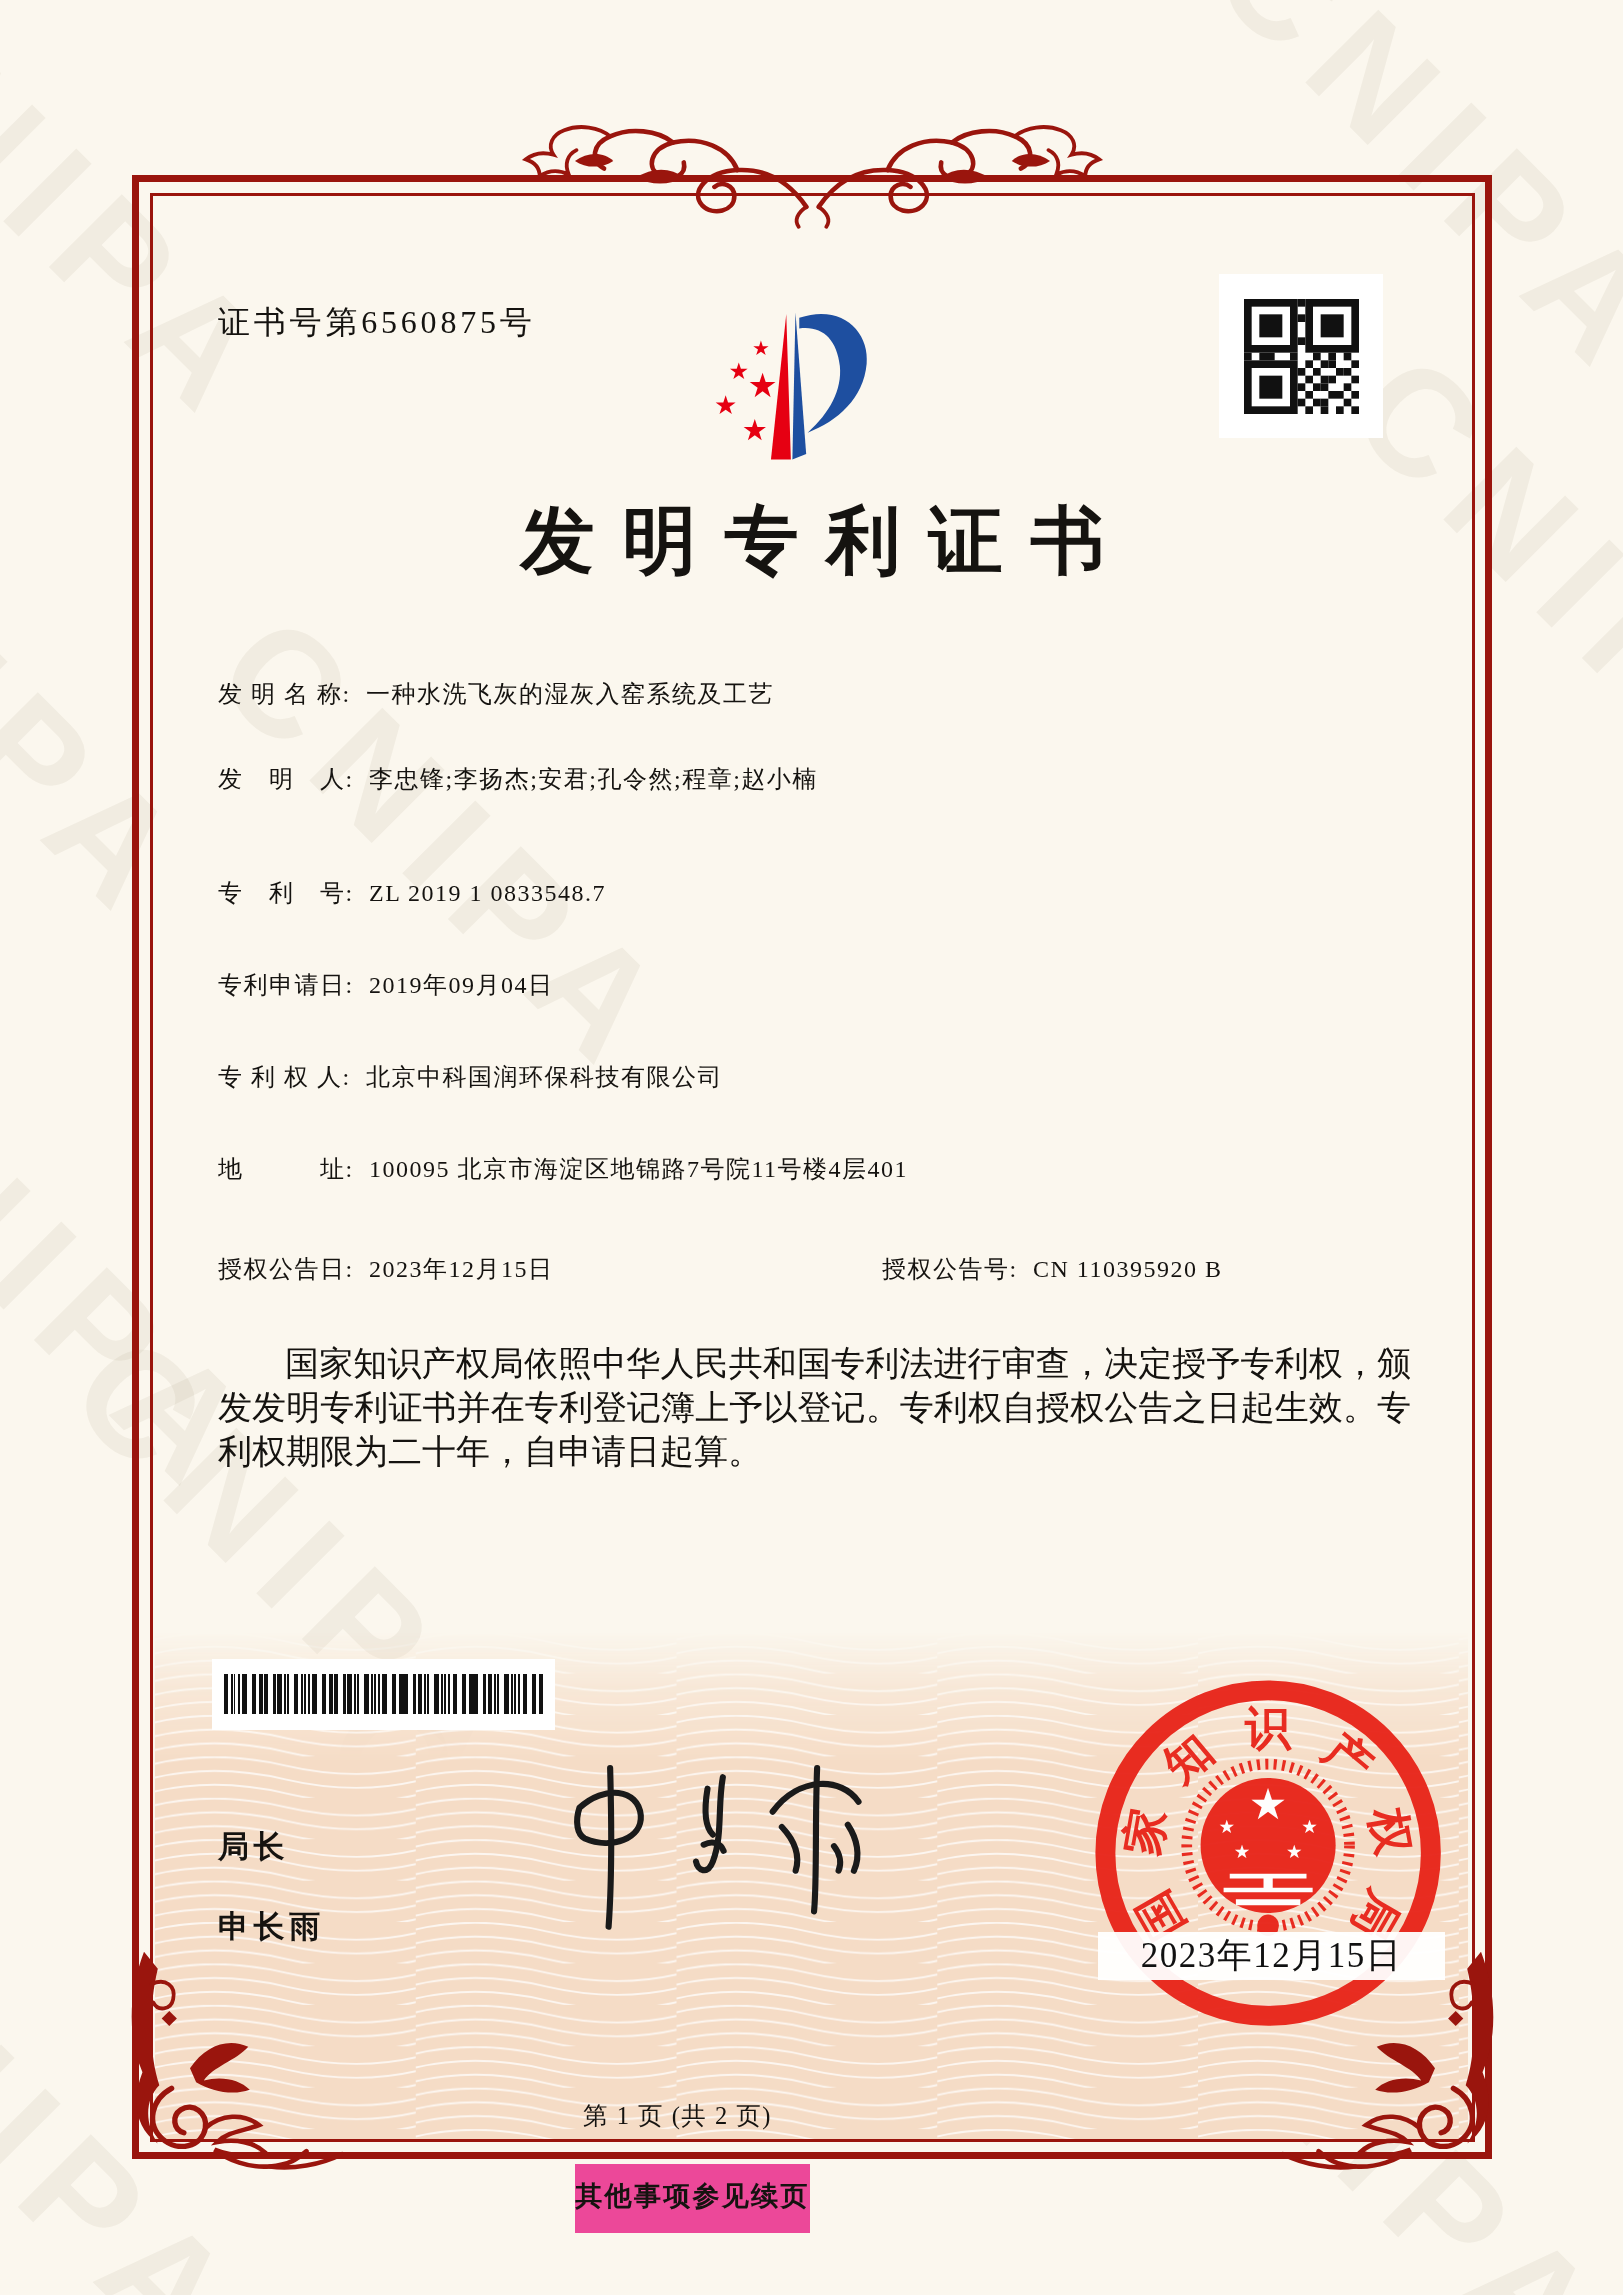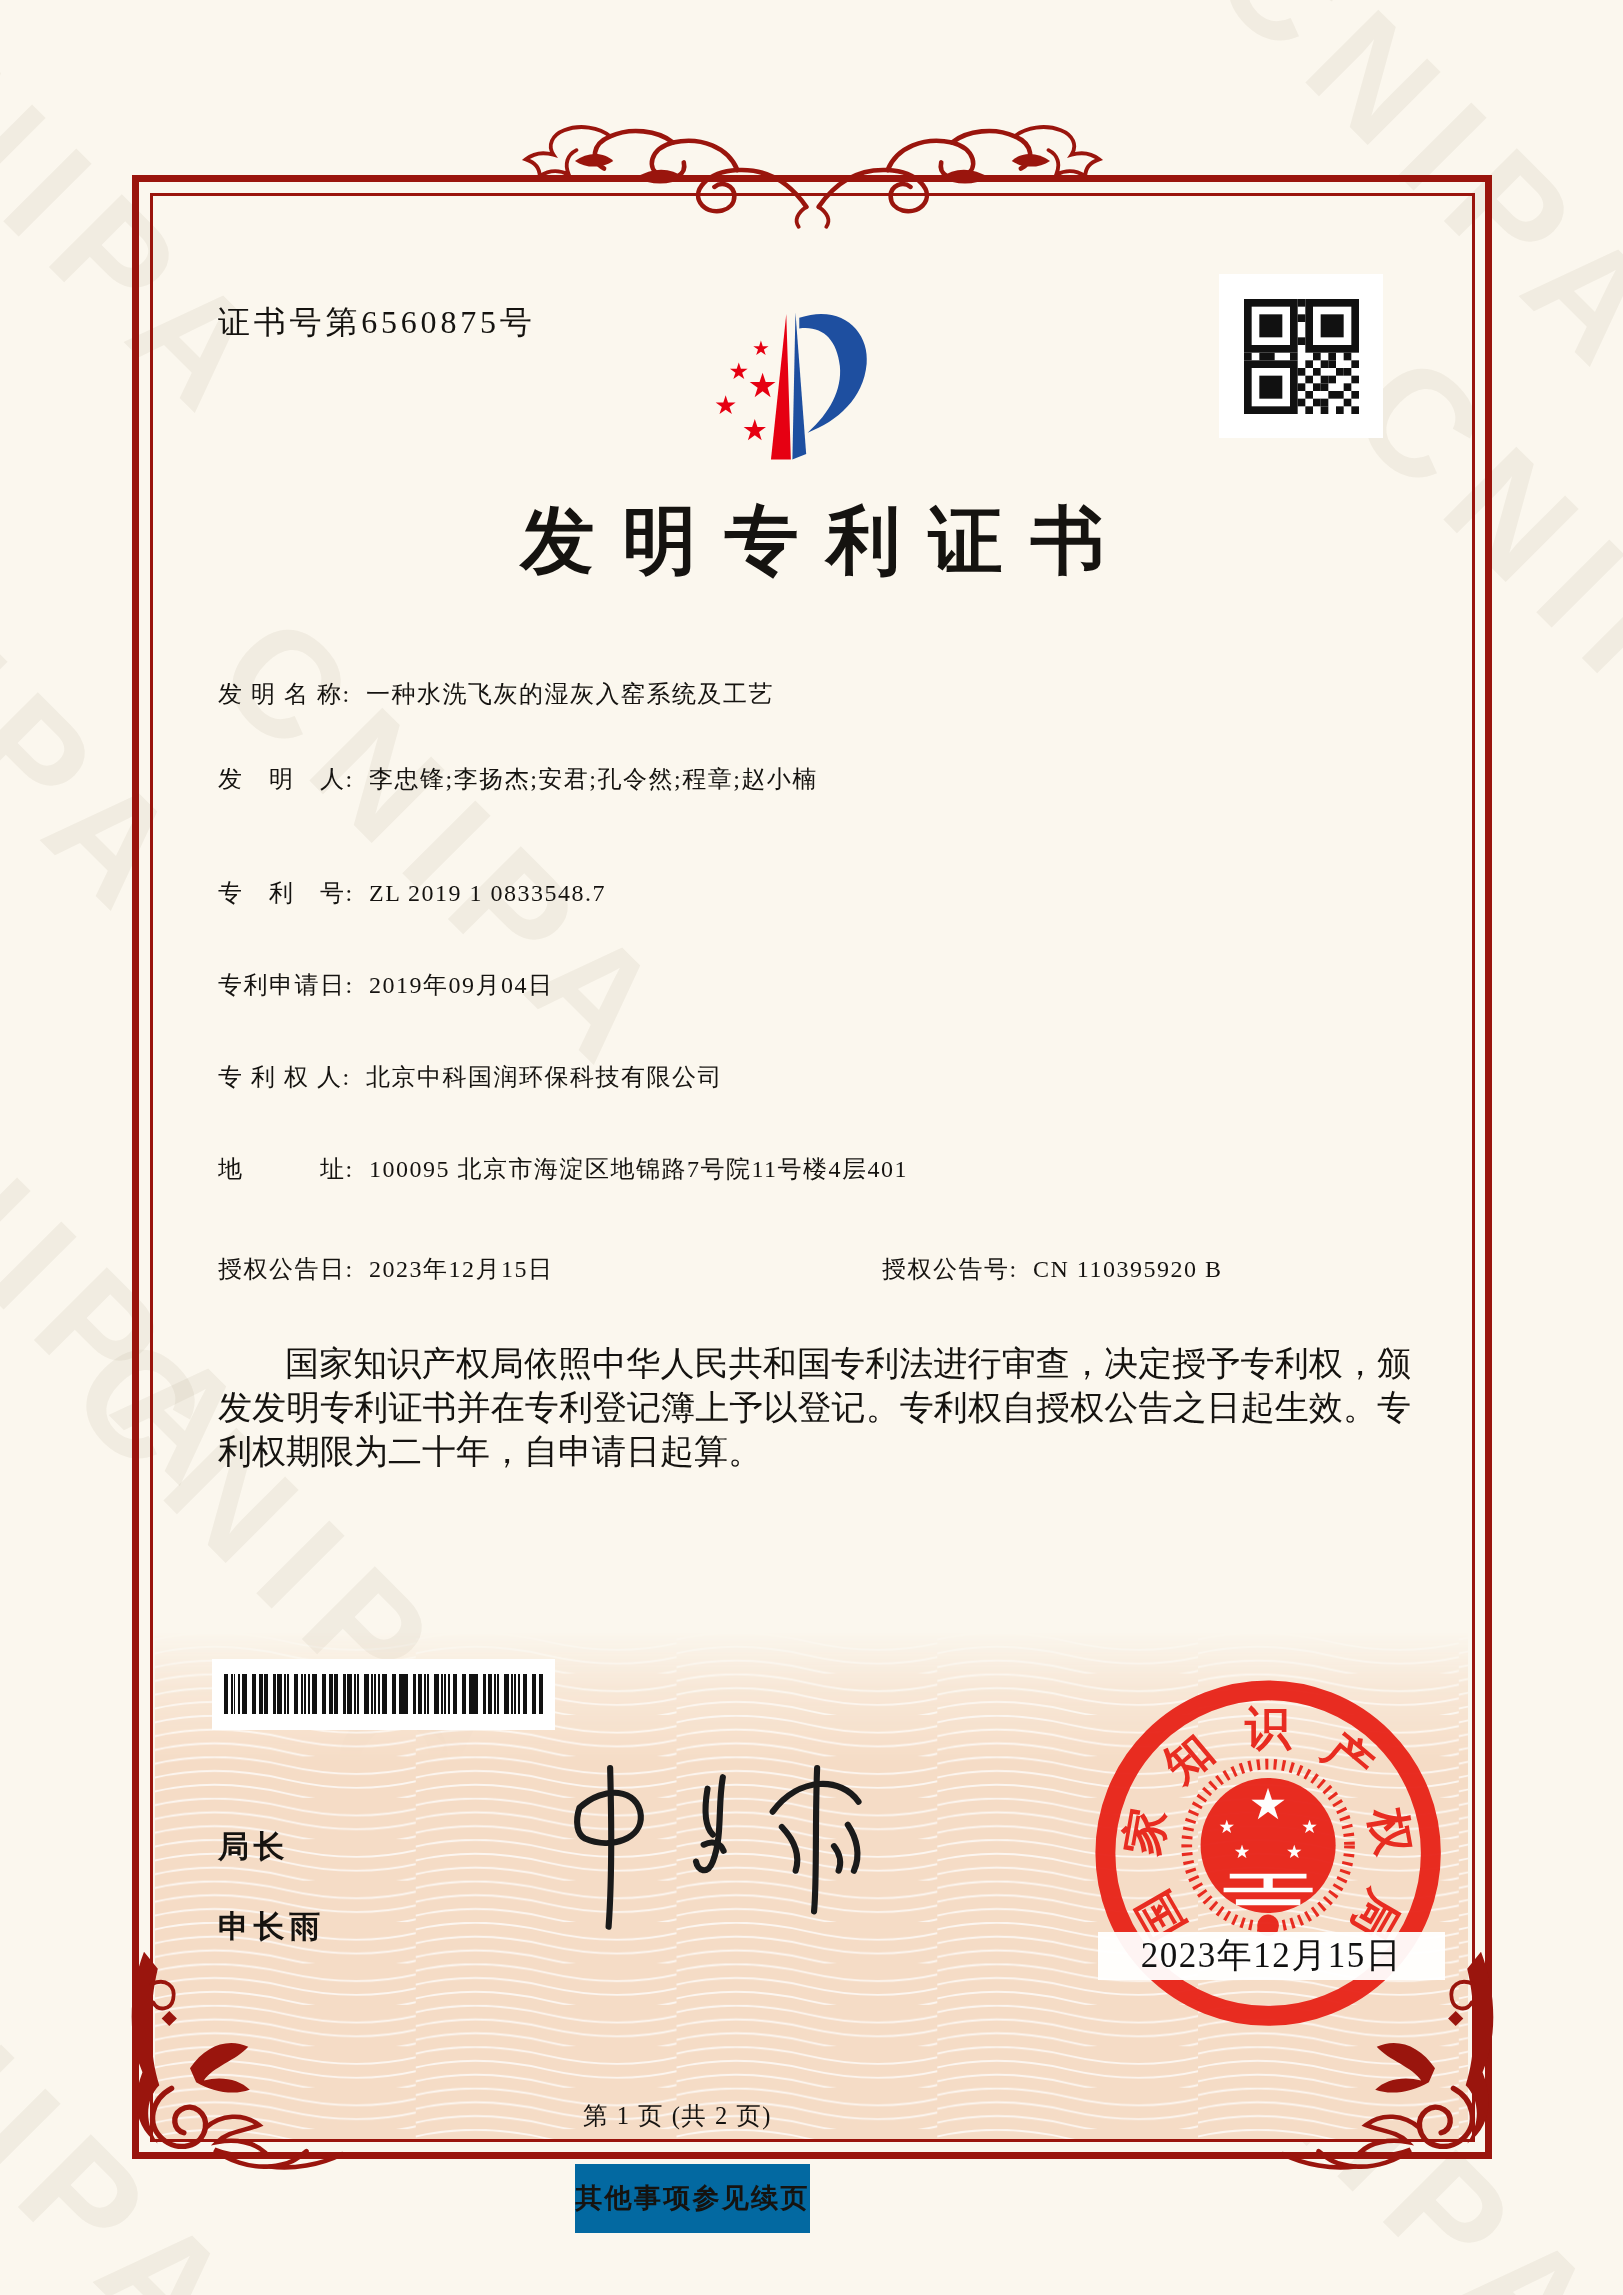--- a/index.html
+++ b/index.html
@@ -76,22 +76,22 @@
     background:rgba(255,255,255,.95); text-align:center;
     font-size:35px; line-height:48px; letter-spacing:1.5px; color:#111;
   }
   
   .page-info{
     position:absolute; left:583px; top:2099px; width:230px;
     text-align:left; font-size:24.5px; letter-spacing:1.5px;
   }
   .note-box{
     position:absolute; left:575px; top:2164px; width:235px; height:69px;
-    background:#0369a1; text-align:center;
-    font-size:27px; line-height:69px; letter-spacing:2.3px; font-weight:bold;
+    background:#ec4899; text-align:center;
+    font-size:27px; line-height:69px; letter-spacing:2.3px; font-weight:bold;font-family:Liberation Mono, monospace;
   }
   .abs{position:absolute;}
   svg{display:block;}
 </style>
 </head>
 <body>
 
 <div class="page">
 
   <svg width="0" height="0" aria-hidden="true">

